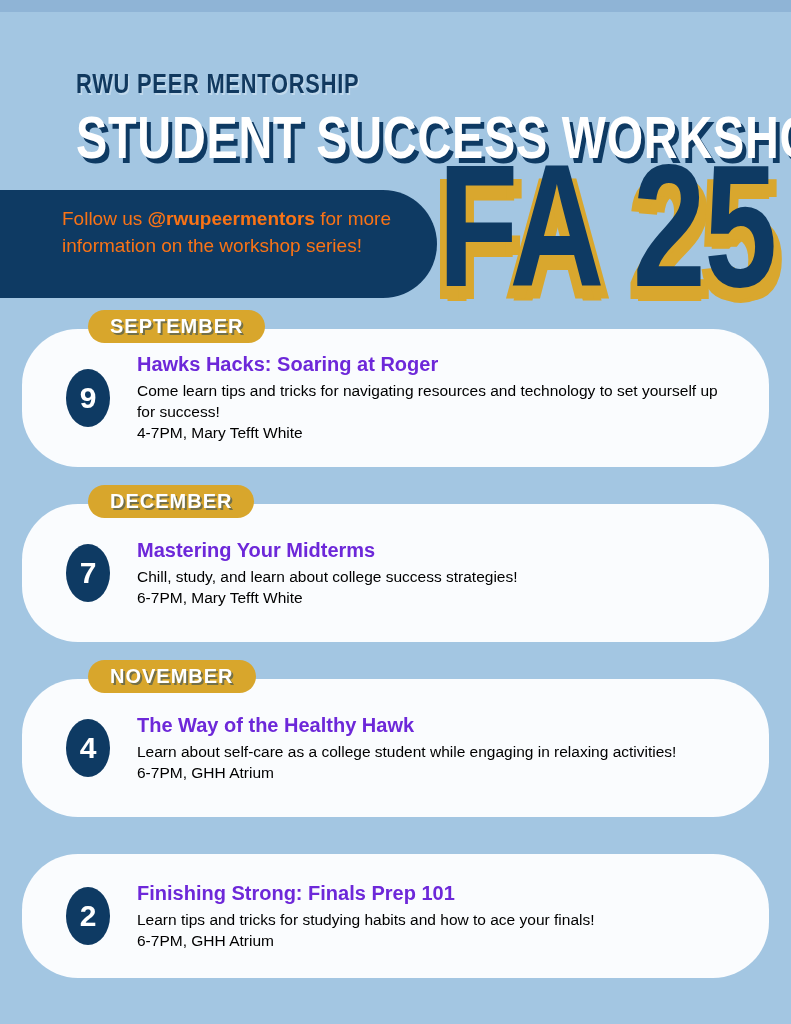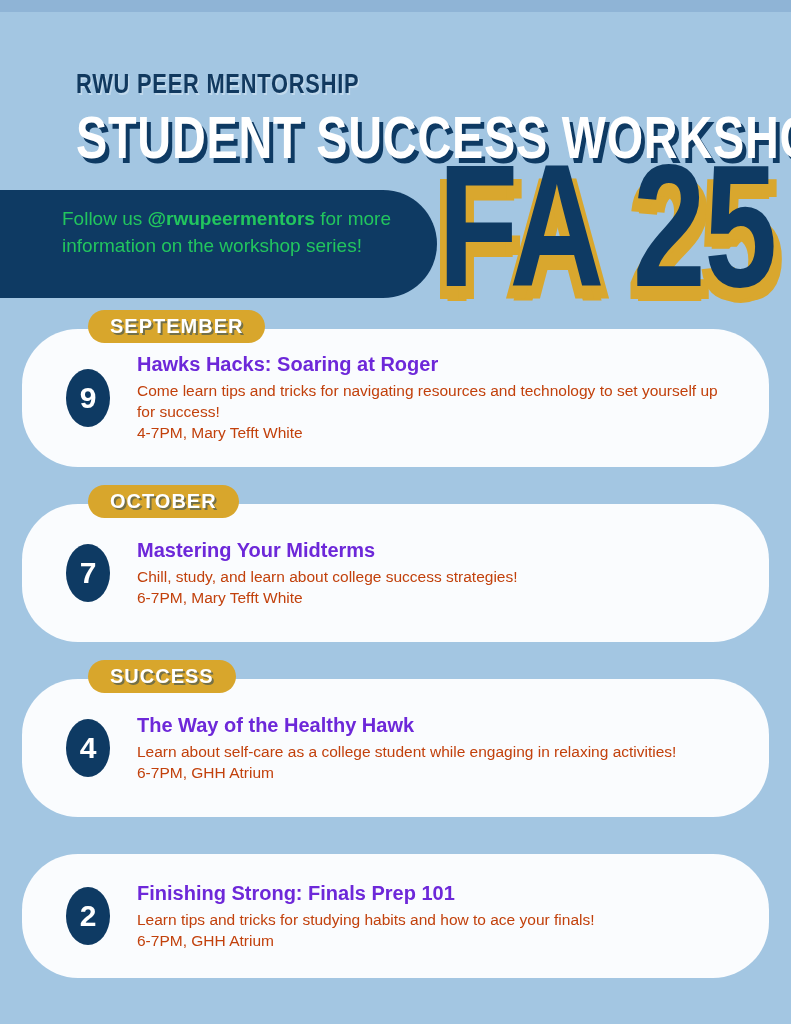--- a/index.html
+++ b/index.html
@@ -25,21 +25,21 @@
     text-shadow:5px 5px 0 #0e3a63;
   }
 
   
   .follow-pill {
     position:absolute; top:178px; left:0; width:437px; height:108px;
     background:#0e3a63; border-radius:0 54px 54px 0;
   }
   .follow-text {
     padding:15px 46px 0 62px;
-    font-size:19px; line-height:27px; color:#22c55e;
+    font-size:19px; line-height:27px; color:#f97316;
   }
   .follow-text b { font-weight:700; }
 
   
   .term {
     position:absolute; top:126px; left:438px;
     font-size:175px; font-weight:700; line-height:1;
     color:#0e3a63; white-space:nowrap; letter-spacing:-2px;
     transform:scaleX(0.75); transform-origin:left top;
     text-shadow:-9px 13px 0 #d9a72e, 11px 13px 0 #d9a72e, 1px 15px 0 #d9a72e;
@@ -67,21 +67,21 @@
   .date-circle {
     flex:0 0 auto; width:44px; height:58px; border-radius:50%;
     background:#0e3a63; display:flex; align-items:center; justify-content:center;
   }
   .date-number { color:#ffffff; font-size:30px; font-weight:700; }
   .event-body { margin-left:27px; width:600px; }
   .event-title {
     font-size:20px; font-weight:700; color:#6d28d9; margin-bottom:4px;
   }
   .event-desc, .event-when {
-    font-size:15.5px; line-height:21px; color:#c2410c;
+    font-size:15.5px; line-height:21px; color:#000000;
   }
 </style>
 </head>
 <body>
 
 <div class="page">
 
   <div class="kicker">RWU PEER MENTORSHIP</div>
   <div class="poster-title">STUDENT SUCCESS WORKSHOPS</div>
 
@@ -103,37 +103,37 @@
           <div class="event-body">
             <div class="event-title">Hawks Hacks: Soaring at Roger</div>
             <div class="event-desc">Come learn tips and tricks for navigating resources and technology to set yourself up for success!</div>
             <div class="event-when">4-7PM, Mary Tefft White</div>
           </div>
         </div>
       </div>
     </div>
 
     <div class="section">
-      <div class="month-badge">OCTOBER</div>
+      <div class="month-badge">DECEMBER</div>
       <div class="event-card">
         <div class="card-inner">
           <div class="date-circle">
             <span class="date-number">7</span>
           </div>
           <div class="event-body">
             <div class="event-title">Mastering Your Midterms</div>
             <div class="event-desc">Chill, study, and learn about college success strategies!</div>
             <div class="event-when">6-7PM, Mary Tefft White</div>
           </div>
         </div>
       </div>
     </div>
 
     <div class="section">
-      <div class="month-badge">SUCCESS</div>
+      <div class="month-badge">NOVEMBER</div>
       <div class="event-card">
         <div class="card-inner">
           <div class="date-circle">
             <span class="date-number">4</span>
           </div>
           <div class="event-body">
             <div class="event-title">The Way of the Healthy Hawk</div>
             <div class="event-desc">Learn about self-care as a college student while engaging in relaxing activities!</div>
             <div class="event-when">6-7PM, GHH Atrium</div>
           </div>

